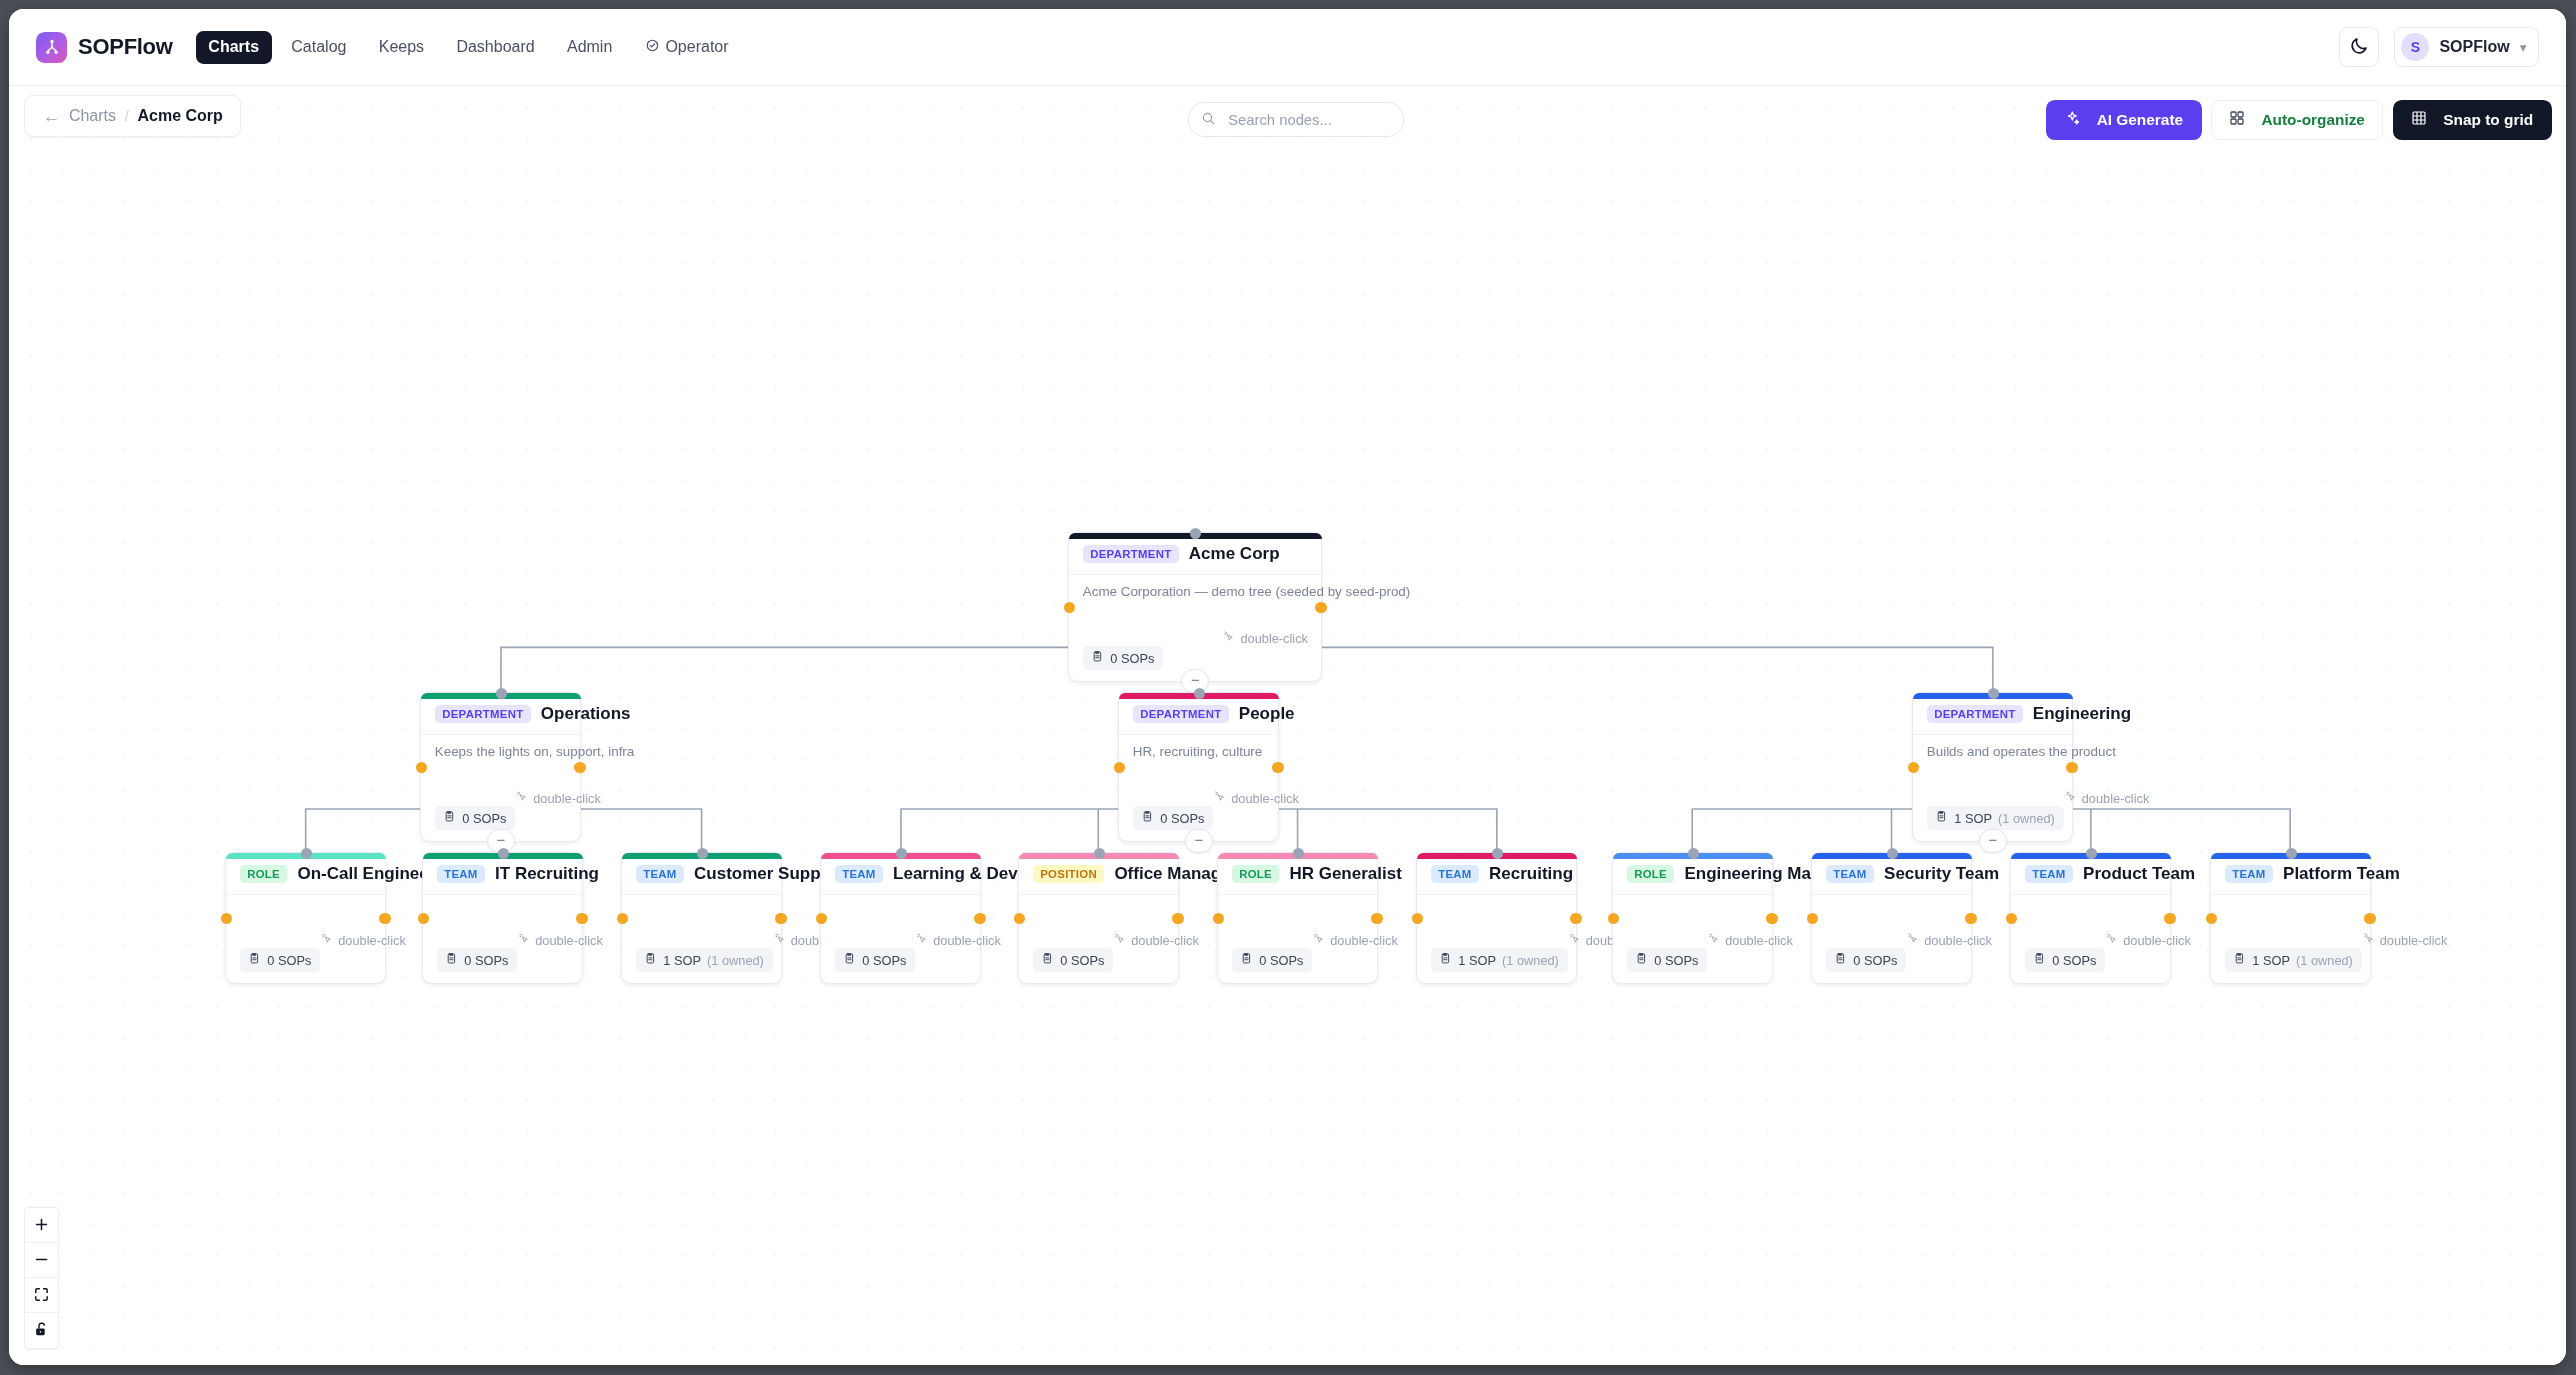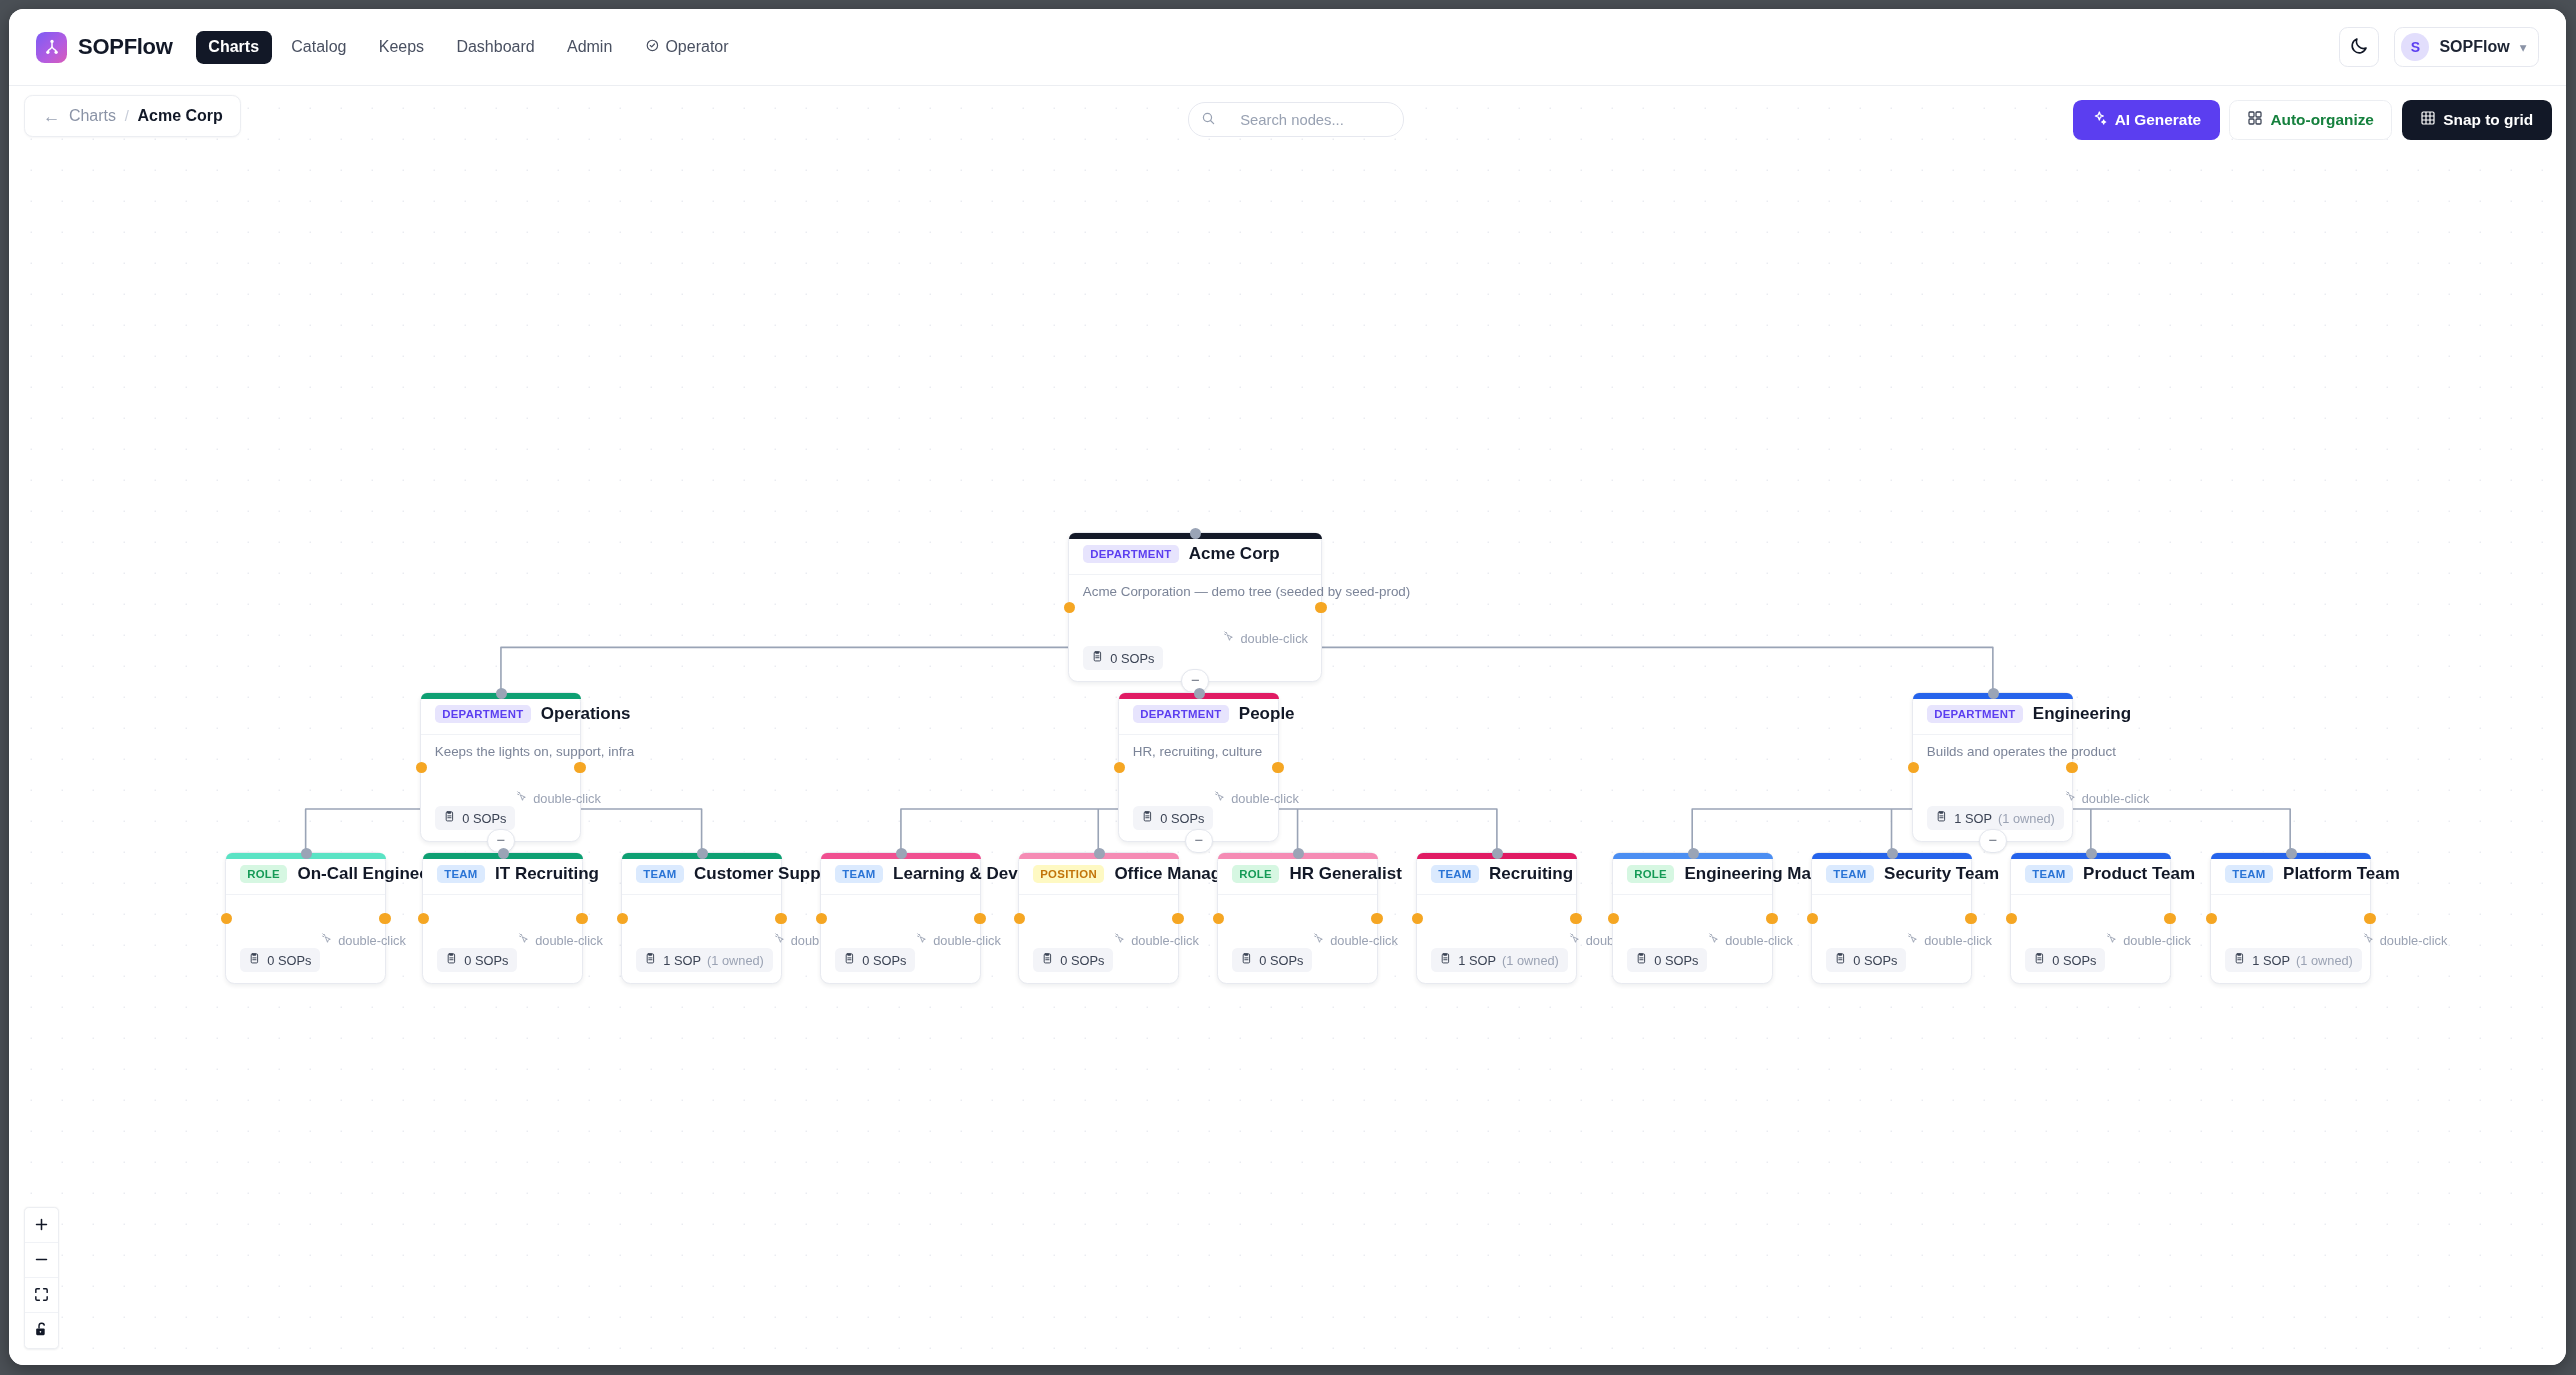--- a/index.html
+++ b/index.html
@@ -74,35 +74,35 @@
     box-shadow:0 0.7px 2px rgba(16,24,40,.04);
   }
   .bc-arrow { color:#99a1b3; font-size:17.5px; }
   .bc-link { color:#8a93a6; font-size:16px; }
   .bc-sep { color:#c6ccd8; font-size:14.8px; }
   .bc-current { color:#111827; font-size:16px; font-weight:700; }
 
   .searchwrap {
     position:absolute; left:1179px; top:16px; width:216px; height:35px;
     background:#fff; border:0.7px solid #e6e8ef; border-radius:17px;
-    display:flex; align-items:center; gap:24px; padding:0 12px;
+    display:flex; align-items:center; gap:12px; padding:0 12px;
   }
   .searchwrap svg { width:14.8px; height:14.8px; flex:none; }
   .searchwrap input {
     border:none; outline:none; background:transparent; width:100%;
     font-family:"Liberation Sans", sans-serif; font-size:14.8px; color:#1d2433;
   }
   .searchwrap input::placeholder { color:#98a1b2; }
 
   .actions {
     position:absolute; right:14.8px; top:13.4px;
     display:flex; align-items:center; gap:9.4px;
   }
   .btn {
-    height:40px; border-radius:8.7px; display:flex; align-items:center; gap:7px;
+    height:40px; border-radius:8.7px; display:flex; align-items:center; gap:16px;
     padding:0 17.5px; font-size:15.4px; font-weight:600; white-space:nowrap;
     border:0.7px solid transparent;
   }
   .btn svg { width:16px; height:16px; }
   .btn-ai { background:#5b3ef0; color:#fff; }
   .btn-ghost { background:#fff; color:#15803d; border-color:#eceef2; }
   .btn-dark { background:#121827; color:#fff; }
 
   
   .node {

